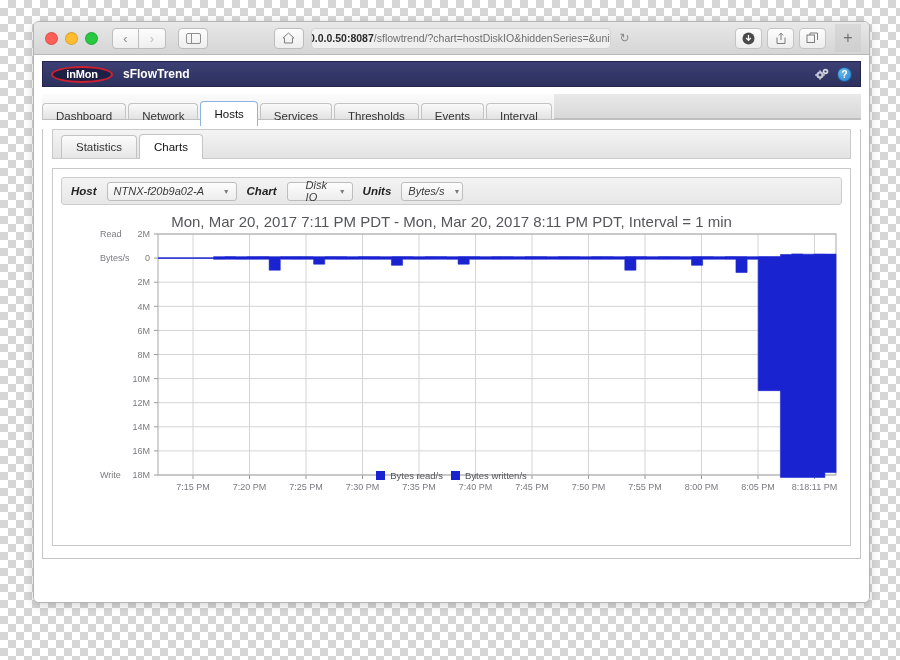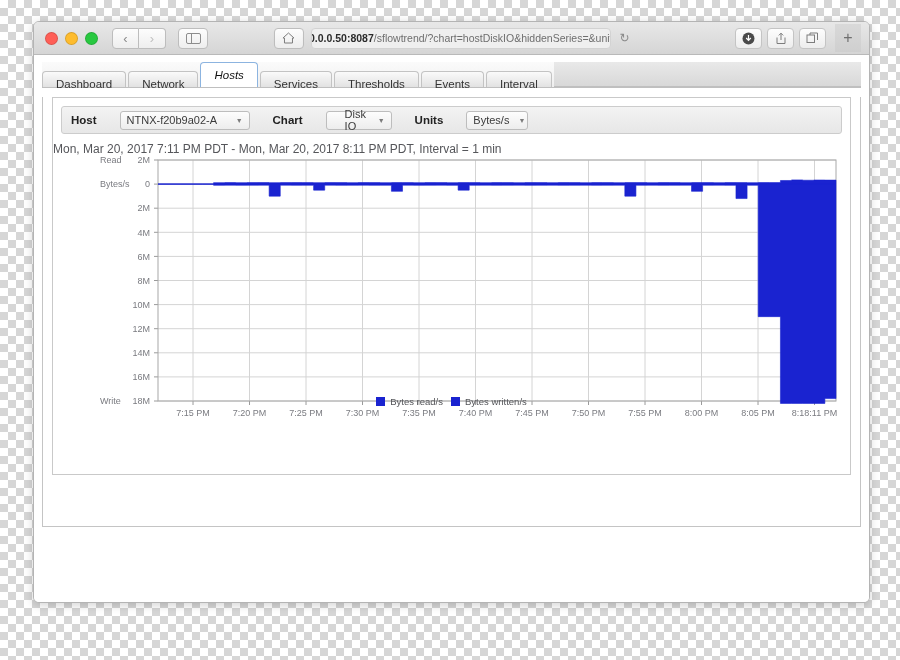--- a/index.html
+++ b/index.html
@@ -141,21 +141,21 @@
     height:16px;line-height:24px;padding:0 13px;
     font-size:11.5px;color:#333;
     background:linear-gradient(to bottom,#fafafa,#e2e2e2);
     border:1px solid #c3c3c3;border-bottom:none;
     border-radius:4px 4px 0 0;
     margin-right:2px;box-sizing:border-box;
     white-space:nowrap;
   }
   .mtab.active{
     background:#ffffff;border-color:#8cb4e0;
-    color:#111;position:relative;top:0;height:25px;line-height:25px;font-style:italic;
+    color:#111;position:relative;top:7px;height:25px;line-height:25px;
   }
   .tabs-filler{flex:1;height:24px;background:linear-gradient(to bottom,#e9e9e9,#d8d8d8);border-bottom:1px solid #bfbfbf;}
 
   
   .panel{
     margin:2px 8px 0 8px;
     border:1px solid #c4c4c4;border-top:none;
     background:#ffffff;height:430px;box-sizing:border-box;
     position:relative;
   }
@@ -175,35 +175,36 @@
   .stab.active{background:#ffffff;color:#111;height:25px;line-height:25px;position:relative;top:1px;}
 
   .inner{
     margin:9px;border:1px solid #c9c9c9;background:#fff;
     height:378px;box-sizing:border-box;position:relative;
   }
   .toolbar{
     height:28px;margin:8px;
     background:linear-gradient(to bottom,#f3f3f3,#e7e7e7);
     border:1px solid #cccccc;border-radius:3px;
-    display:flex;align-items:center;padding:0 9px;gap:23px;
-    box-sizing:border-box;
+    display:flex;align-items:center;padding:0 9px;gap:10px;
+    box-sizing:border-box;
+    font-style:italic;
   }
   .tb-label{font-size:11.5px;font-weight:bold;color:#222;}
   .select{
     height:19px;border:1px solid #bdbdbd;border-radius:3px;
     background:linear-gradient(to bottom,#fdfdfd,#ededed);
     display:flex;align-items:center;padding:0 6px;
     font-size:11px;color:#3a3a3a;box-sizing:border-box;gap:9px;
   }
   .caret{font-size:7px;color:#7c7c7c;}
 
   
   .chart-title{
-    font-size:12px;color:#55565a;
+    text-align:center;font-size:15px;color:#55565a;
     margin-top:3px;
   }
   .chart-box{position:relative;width:100%;height:280px;}
   .legend{
     position:absolute;left:0;right:0;display:flex;justify-content:center;
     align-items:center;gap:10px;font-size:9.5px;color:#55565a;
   }
   .lg-item{display:flex;align-items:center;gap:5px;}
   .lg-sw{width:9px;height:9px;}
 
@@ -285,34 +286,59 @@
         </svg>
       </div>
       <div class="plus-btn">
         <span>+</span>
       </div>
     </div>
   </div>
 
   <div id="page">
 
+    <div class="app-header">
+      <div class="logo-ellipse">
+        <span>inMon</span>
+      </div>
+      <div class="app-title">sFlowTrend</div>
+      <div class="hdr-icons">
+        <svg width="17" height="14" viewBox="0 0 17 14">
+          <circle cx="6" cy="8" r="3.6" fill="#c9c9d8"></circle>
+          <circle cx="6" cy="8" r="1.4" fill="#3b3f73"></circle>
+          <circle cx="11.5" cy="4.5" r="2.8" fill="#d7d7e4"></circle>
+          <circle cx="11.5" cy="4.5" r="1.1" fill="#3b3f73"></circle>
+          <rect x="5.2" y="3.4" width="1.6" height="1.8" fill="#c9c9d8"></rect>
+          <rect x="5.2" y="10.8" width="1.6" height="1.8" fill="#c9c9d8"></rect>
+          <rect x="1.2" y="7.2" width="1.8" height="1.6" fill="#c9c9d8"></rect>
+          <rect x="9" y="7.2" width="1.8" height="1.6" fill="#c9c9d8"></rect>
+        </svg>
+        <div class="help-circle">
+          <span>?</span>
+        </div>
+      </div>
+    </div>
 
     <div class="main-tabs">
       <div class="mtab">Dashboard</div>
       <div class="mtab">Network</div>
       <div class="mtab active">Hosts</div>
       <div class="mtab">Services</div>
       <div class="mtab">Thresholds</div>
       <div class="mtab">Events</div>
       <div class="mtab">Interval</div>
       <div class="tabs-filler"></div>
     </div>
 
     <div class="panel">
 
+      <div class="sub-tabs">
+        <div class="stab">Statistics</div>
+        <div class="stab active">Charts</div>
+      </div>
 
       <div class="inner">
 
         <div class="toolbar">
           <span class="tb-label">Host</span>
           <div class="select" style="width:130px;justify-content:space-between;">
             <span>NTNX-f20b9a02-A</span>
             <span class="caret">▼</span>
           </div>
           <span class="tb-label">Chart</span>

